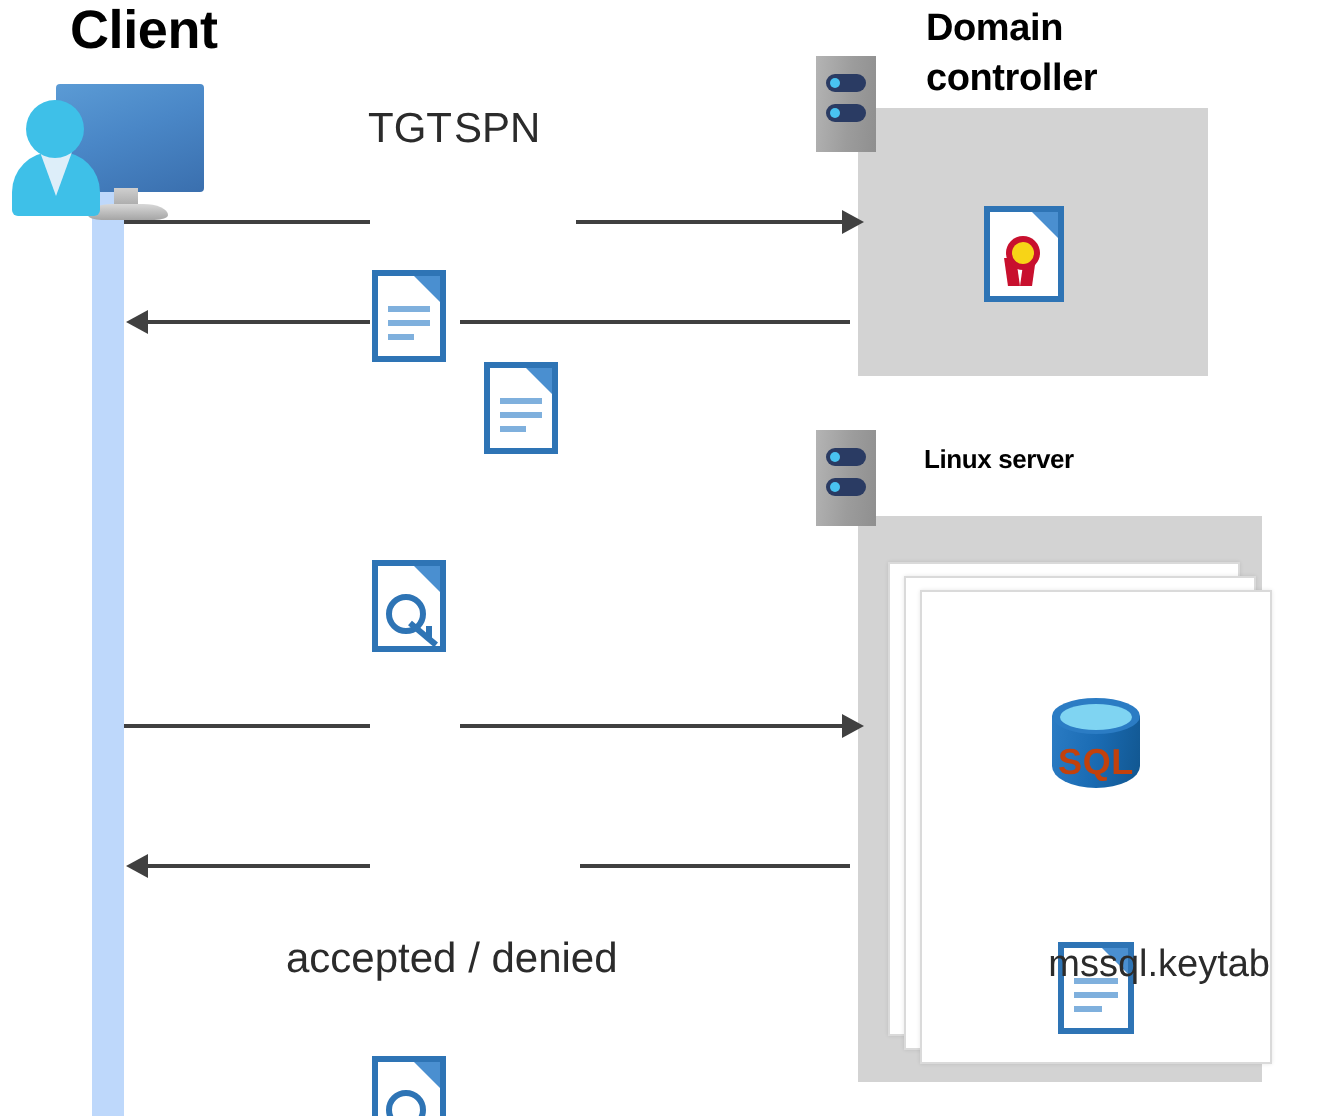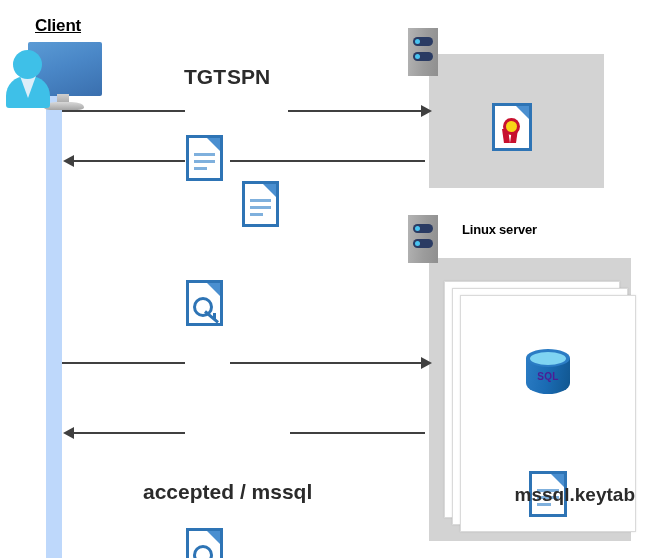--- a/index.html
+++ b/index.html
@@ -20,22 +20,21 @@
   .abs { position: absolute; }
 
   
   .title-bold {
     font-weight: bold;
     color: #000000;
     letter-spacing: -0.2px;
   }
   .label-plain {
     color: #2b2b2b;
-    font-weight: bold;
-    margin-top: 12px;
+    font-weight: normal;
   }
 
   
   .lifeline {
     left: 46px;
     top: 62px;
     width: 16px;
     height: 496px;
     background: #bed8fb;
   }
@@ -225,32 +224,32 @@
     left: 4px; top: 3px;
     width: 36px; height: 13px;
     border-radius: 50%;
     background: #7fd4f2;
   }
   .sql-text {
     position: absolute;
     left: 0; top: 22px;
     width: 44px;
     text-align: center;
-    color: #4c1d95;
+    color: #c2410c;
     font-weight: bold;
-    font-size: 10px;
+    font-size: 18px;
     letter-spacing: 0.3px;
   }
 </style>
 </head>
 <body>
 
 <div id="canvas">
 
-  <div class="abs title-bold" style="left:35px; top:16px; font-size:17px;text-decoration:underline;">Client</div>
+  <div class="abs title-bold" style="left:35px; top:0px; font-size:27px;">Client</div>
 
   <div class="abs lifeline"></div>
 
   <div class="abs" style="left:0px; top:14px; width:110px; height:100px;">
     <div class="abs monitor-screen"></div>
     <div class="abs monitor-neck"></div>
     <div class="abs monitor-base"></div>
     <div class="abs person-body"></div>
     <div class="abs person-collar"></div>
     <div class="abs person-head"></div>
@@ -260,20 +259,24 @@
 
   <div class="abs server-icon" style="left:408px; top:28px;">
     <div class="server-pill" style="top:9px;">
       <div class="server-dot"></div>
     </div>
     <div class="server-pill" style="top:24px;">
       <div class="server-dot"></div>
     </div>
   </div>
 
+  <div class="abs title-bold" style="left:463px; top:2px; font-size:19px; line-height:25px;">
+    <div>Domain</div>
+    <div>controller</div>
+  </div>
 
   <div class="abs doc" style="left:492px; top:103px; width:40px; height:48px;">
     <div class="doc-body"></div>
     <div class="doc-fold"></div>
     <div class="doc-fold-inner"></div>
     <div class="seal-ribbon-l" style="left:11px; top:26px;"></div>
     <div class="seal-ribbon-r" style="left:19px; top:26px;"></div>
     <div class="seal-circle" style="left:11px; top:15px;">
       <div class="seal-inner"></div>
     </div>
@@ -363,15 +366,15 @@
     <div class="doc-fold"></div>
     <div class="doc-fold-inner"></div>
     <div class="key-ring" style="left:7px; top:17px;"></div>
 
   </div>
 
   <div class="abs arrow-head-left" style="left:63px; top:427px;"></div>
   <div class="abs arrow-line" style="left:74px; top:432px; width:111px;"></div>
   <div class="abs arrow-line" style="left:290px; top:432px; width:135px;"></div>
 
-  <div class="abs label-plain" style="left:143px; top:468px; font-size:21px;">accepted / mssql</div>
+  <div class="abs label-plain" style="left:143px; top:468px; font-size:21px;">accepted / denied</div>
 
 </div>
 
 </body></html>

